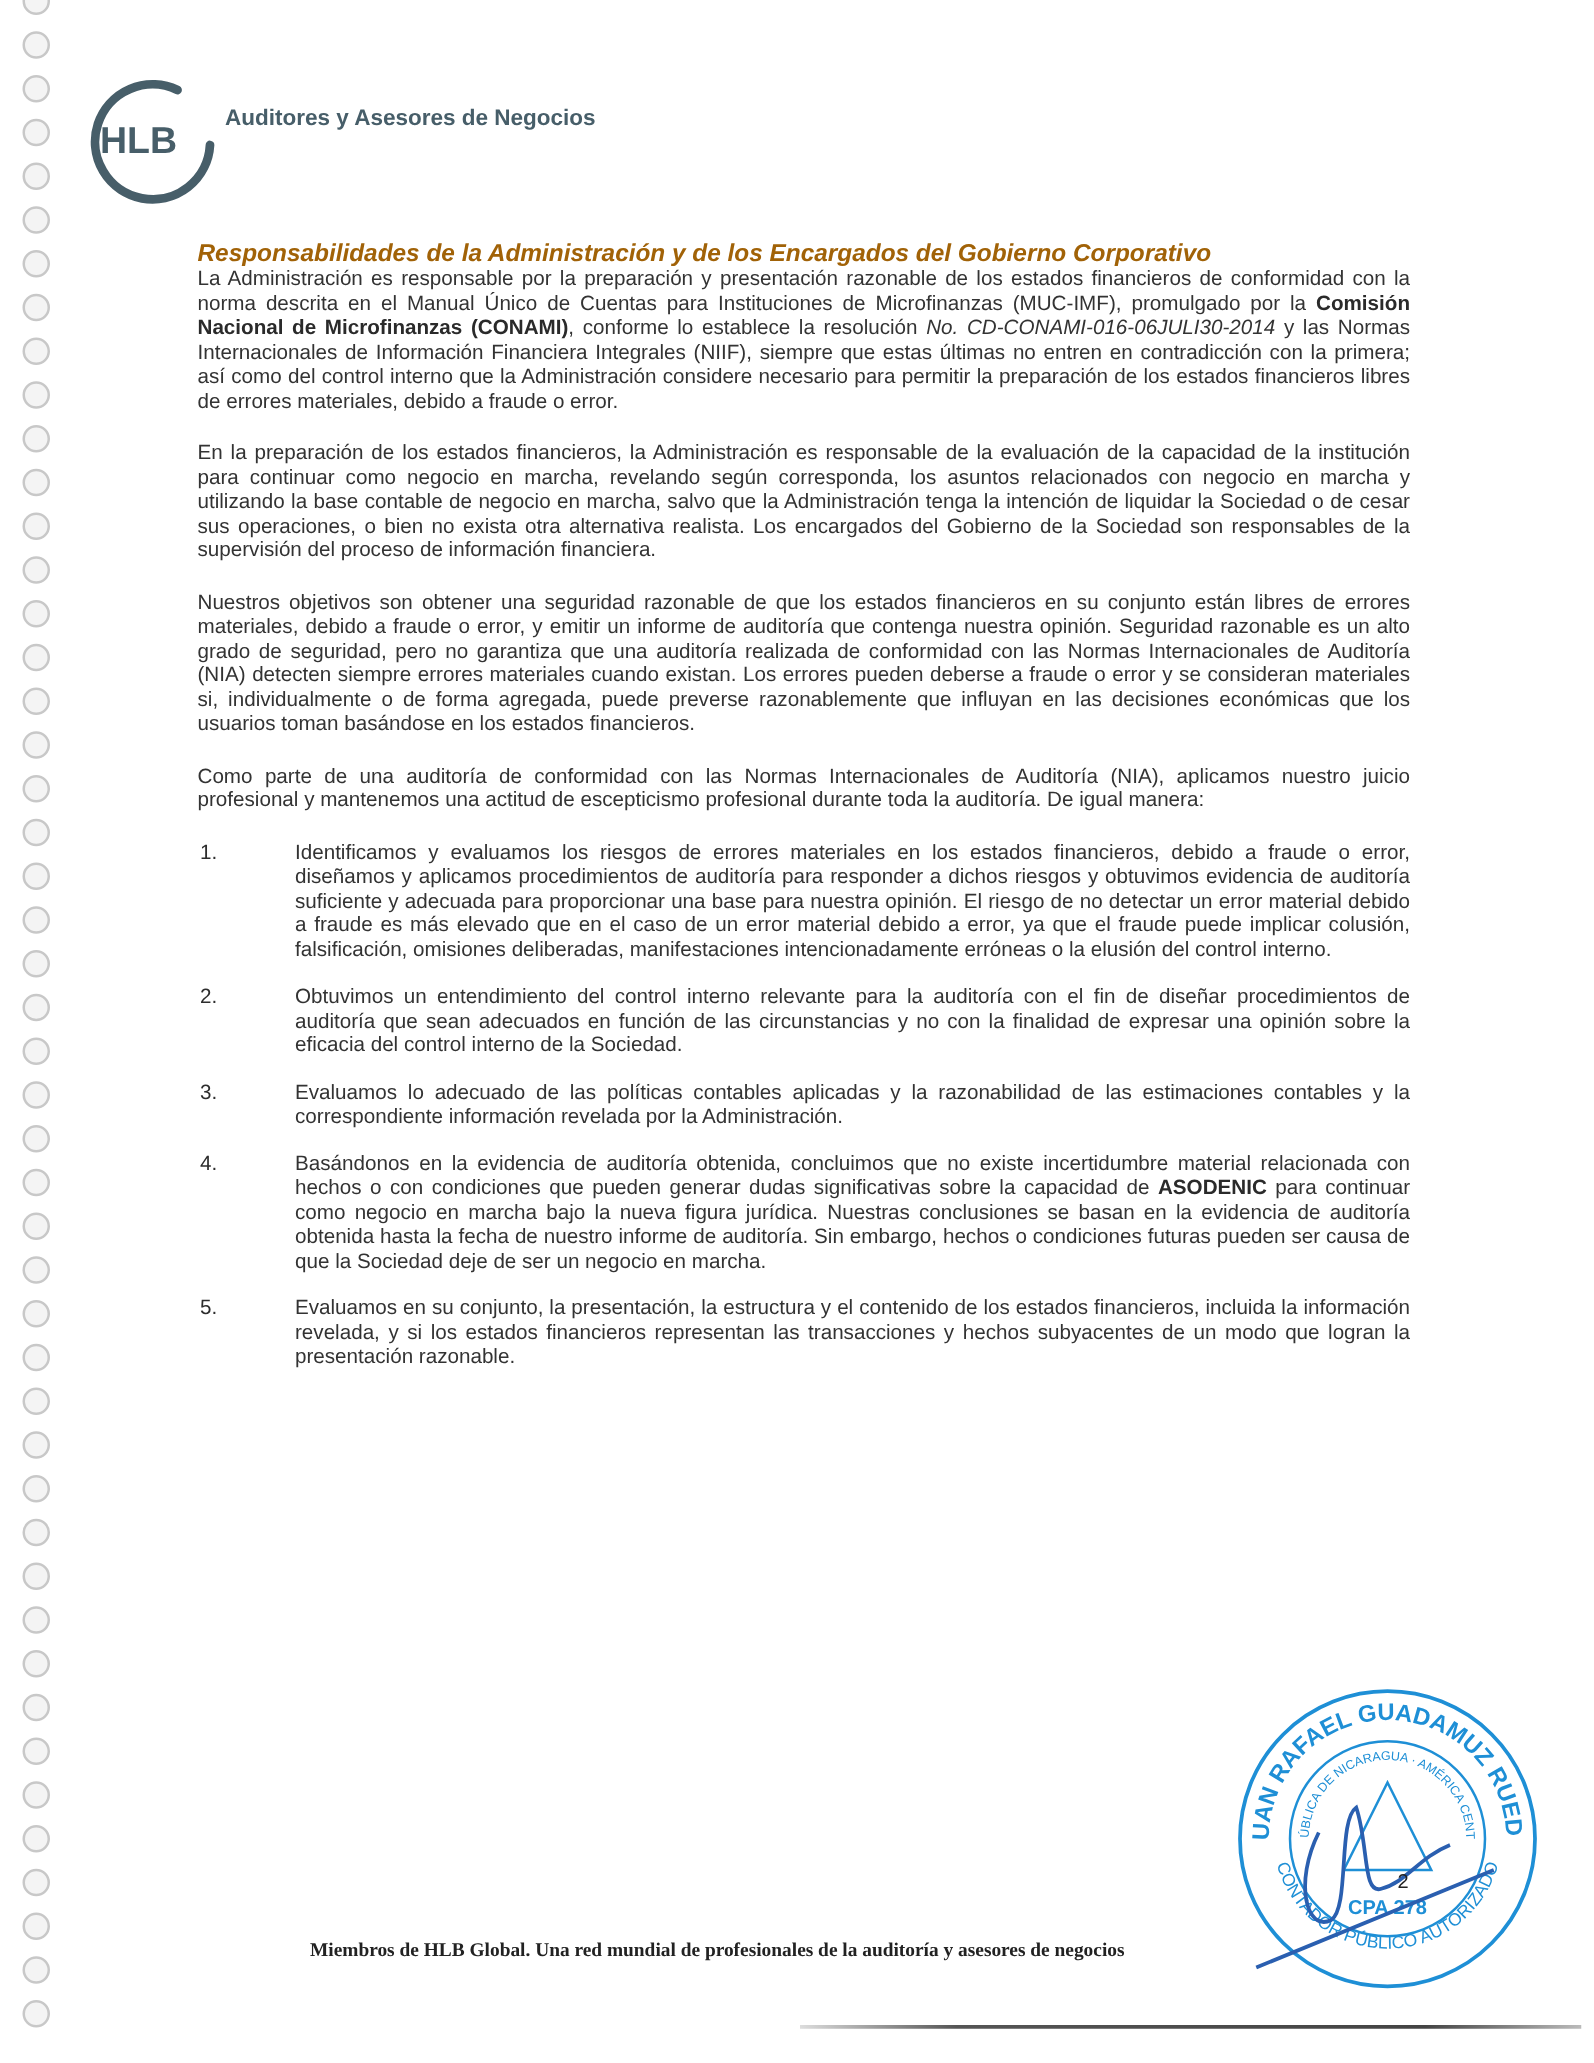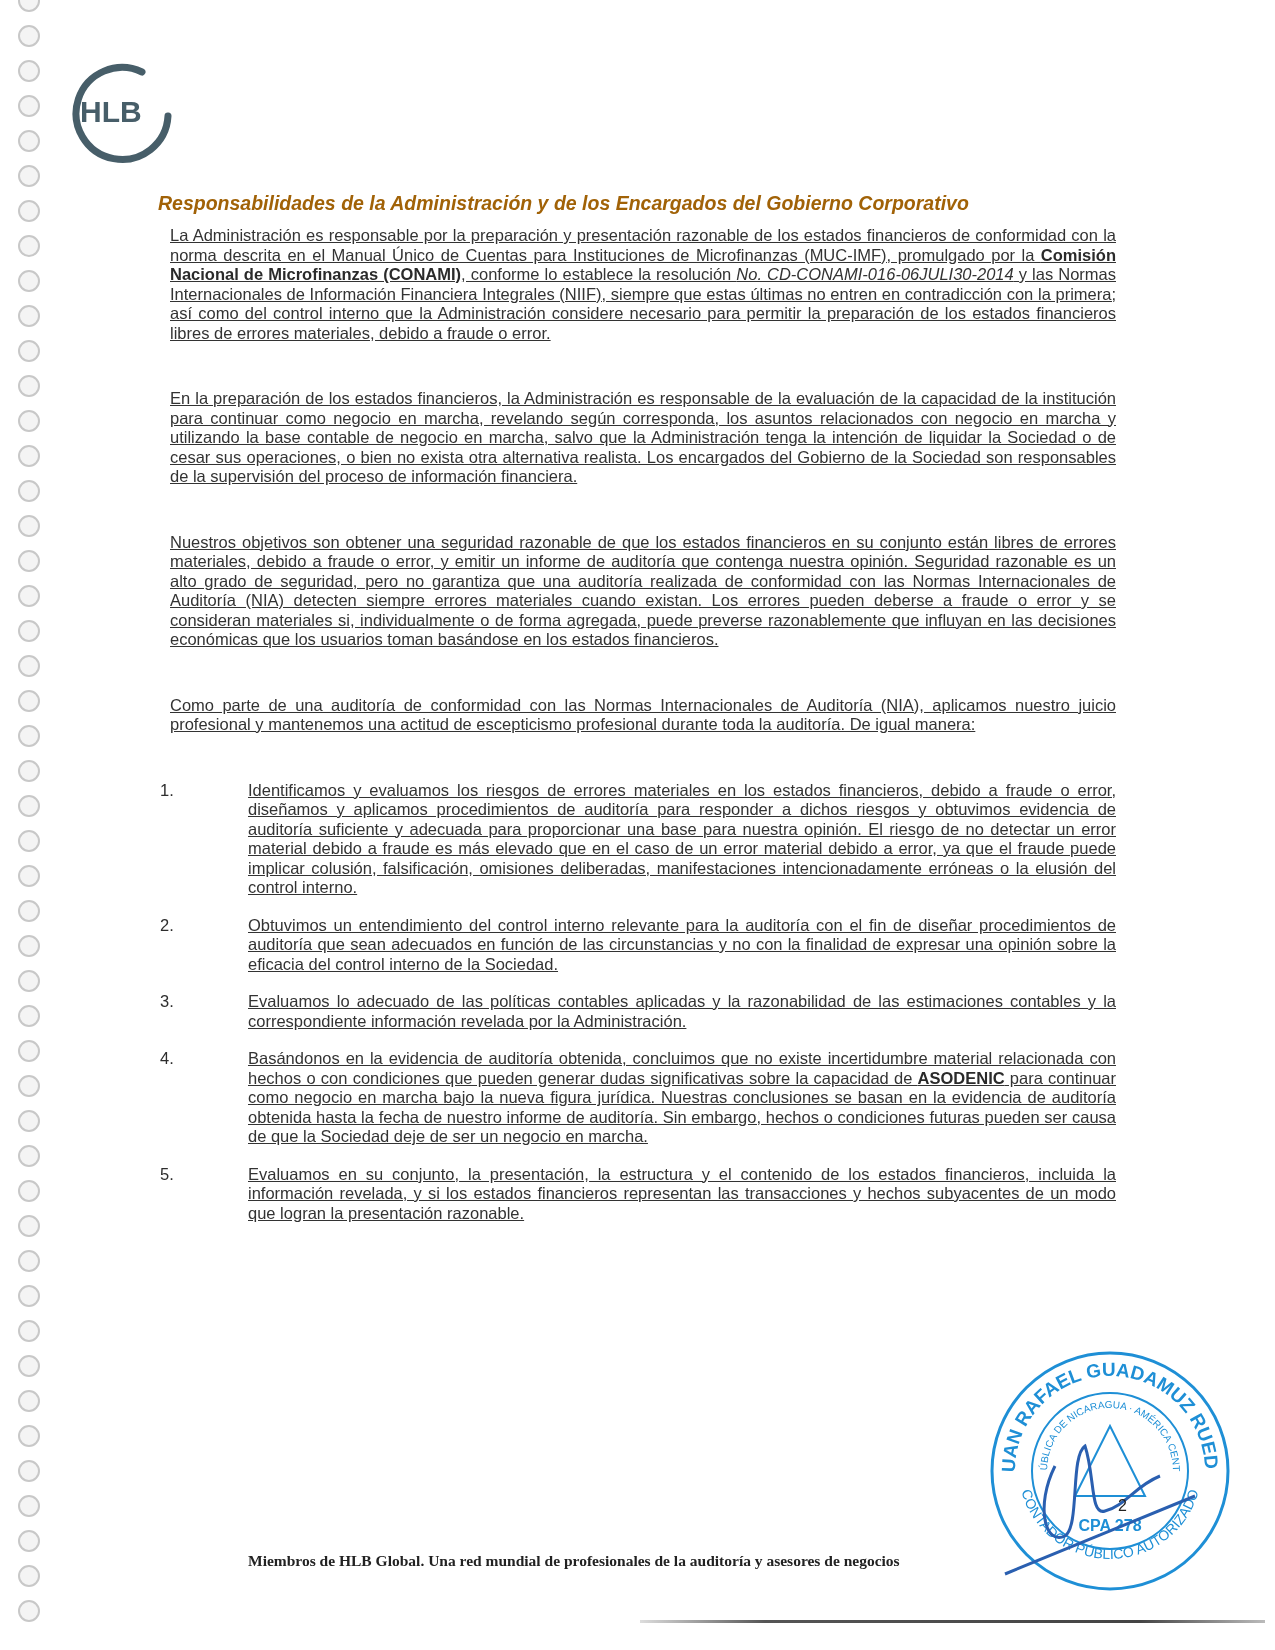--- a/index.html
+++ b/index.html
@@ -5,21 +5,21 @@
   html, body { margin: 0; padding: 0; background: #ffffff; }
   body { width: 1275px; height: 1650px; position: relative; overflow: hidden; font-family: "Liberation Sans", sans-serif; color: #2d2d2d; }
   .holes { position: absolute; left: 18px; top: 0; width: 26px; height: 1650px; }
   .hole { position: absolute; left: 0; width: 22px; height: 22px; border-radius: 50%; border: 2px solid #c8c8c8; background: #f4f4f4; box-sizing: border-box; }
   .logo { position: absolute; left: 72px; top: 58px; width: 110px; height: 110px; }
   .brand { position: absolute; left: 180px; top: 82px; color: #475e69; }
   .brand .name { font-weight: bold; font-size: 23px; letter-spacing: 0.2px; }
   .brand .sub { font-weight: bold; font-size: 18px; margin-top: 2px; }
   .content { position: absolute; left: 158px; top: 193px; width: 970px; }
   h2 { font-style: italic; font-weight: bold; font-size: 19.5px; color: #a16207; margin: 0; line-height: 21px; }
-  p { margin: 12px; font-size: 16.5px; line-height: 19.5px; text-align: justify; text-align-last: left; color: #333; text-decoration: underline; }
+  p { margin: 0; font-size: 16.5px; line-height: 19.5px; text-align: justify; text-align-last: left; color: #333; }
   .gap { height: 22px; }
   .item { position: relative; padding-left: 78px; margin-bottom: 18px; }
   .item .num { position: absolute; left: 2px; top: 0; font-size: 16.5px; line-height: 19.5px; }
   .footer { position: absolute; left: 248px; top: 1552px; font-family: "Liberation Serif", serif; font-weight: bold; font-size: 15.5px; color: #222; }
   .pagenum { position: absolute; left: 1118px; top: 1497px; font-size: 16px; color: #222; }
   .seal { position: absolute; left: 985px; top: 1346px; width: 250px; height: 250px; }
   .bottom-line { position: absolute; left: 640px; top: 1620px; width: 625px; height: 3px; background: linear-gradient(90deg, #ddd, #555 20%, #444 80%, #bbb); }
   b { color: #2a2a2a; }
 </style>
 </head>
@@ -74,20 +74,21 @@
     <div class="hole" style="top: 1565px;"></div>
     <div class="hole" style="top: 1600px;"></div>
   </div>
 
 <svg class="logo" viewBox="0 0 110 110">
   <path d="M 70 14 A 46 46 0 1 0 96 58" fill="none" stroke="#475e69" stroke-width="7" stroke-linecap="round"></path>
   <text x="8" y="64" font-family="Liberation Sans, sans-serif" font-weight="bold" font-size="30" fill="#475e69">HLB</text>
 </svg>
 
 <div class="brand">
+  <div class="sub">Auditores y Asesores de Negocios</div>
 </div>
 
 <div class="content">
   <h2>
     <span>Responsabilidades de la Administración y de los Encargados del Gobierno Corporativo</span><br>
   </h2>
   <p><span>La Administración es responsable por la preparación y presentación razonable de los estados financieros de conformidad con la norma descrita en el Manual Único de Cuentas para Instituciones de Microfinanzas (MUC-IMF), promulgado por la </span><b>Comisión Nacional de Microfinanzas (CONAMI)</b><span>, conforme lo establece la resolución </span><i>No. CD-CONAMI-016-06JULI30-2014</i><span> y las Normas Internacionales de Información Financiera Integrales (NIIF), siempre que estas últimas no entren en contradicción con la primera; así como del control interno que la Administración considere necesario para permitir la preparación de los estados financieros libres de errores materiales, debido a fraude o error.</span></p>
   <div class="gap"></div>
   <p>En la preparación de los estados financieros, la Administración es responsable de la evaluación de la capacidad de la institución para continuar como negocio en marcha, revelando según corresponda, los asuntos relacionados con negocio en marcha y utilizando la base contable de negocio en marcha, salvo que la Administración tenga la intención de liquidar la Sociedad o de cesar sus operaciones, o bien no exista otra alternativa realista. Los encargados del Gobierno de la Sociedad son responsables de la supervisión del proceso de información financiera.</p>
   <div class="gap"></div>

